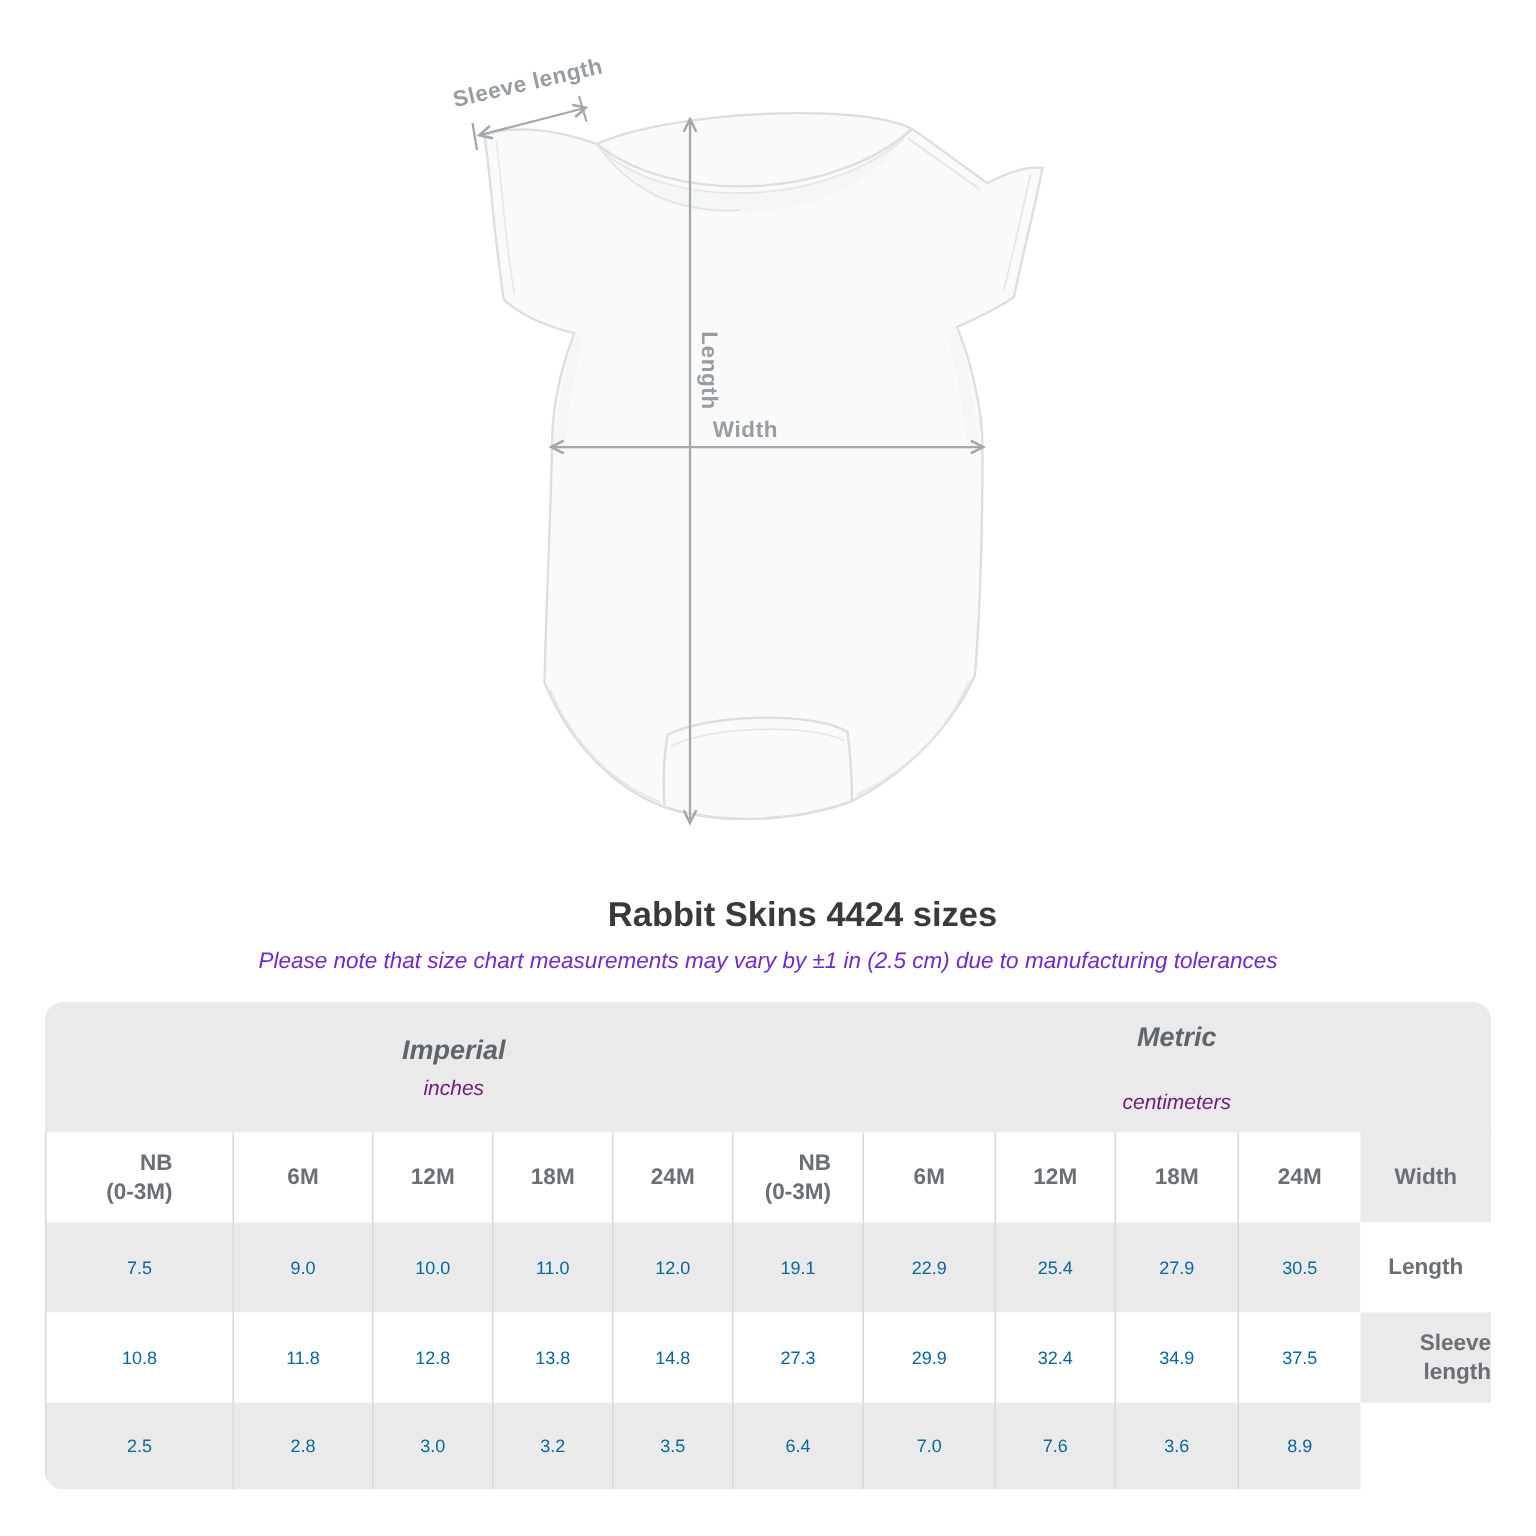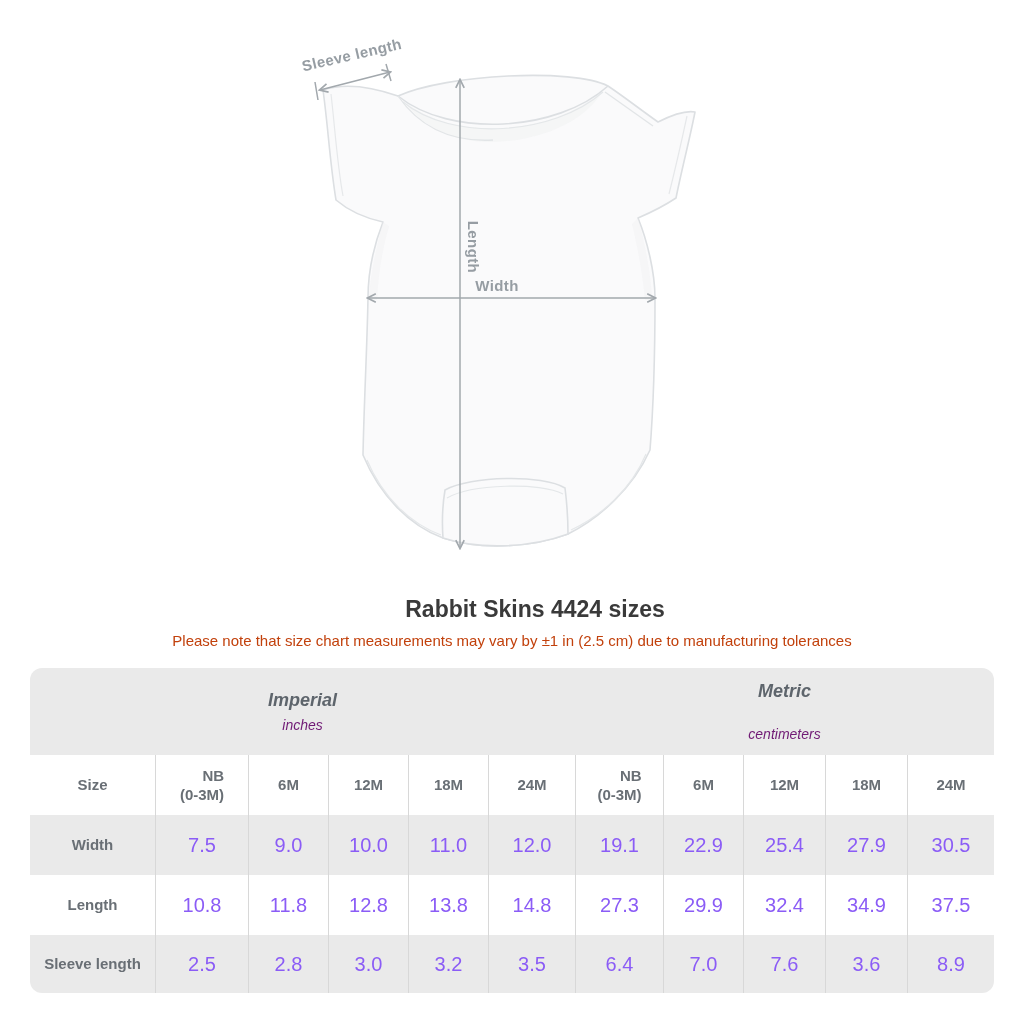--- a/index.html
+++ b/index.html
@@ -6,36 +6,36 @@
     font-family:"Liberation Sans","DejaVu Sans",sans-serif;}
   .stage{position:relative;width:1024px;height:1024px;overflow:hidden;background:#fff;}
 
   
   .diagram{position:absolute;left:285px;top:38px;width:430px;height:535px;}
   .dim-label{font-weight:bold;font-size:15px;fill:#969da3;letter-spacing:.4px;}
 
   
   .title-wrap{position:absolute;left:0;top:596px;width:1024px;text-align:center;}
   .page-title{font-size:23px;font-weight:bold;color:#3a3a3a;margin:0;padding-left:46px;}
-  .page-subtitle{font-size:15px;color:#c2410c;margin:9px 0 0 0;}
+  .page-subtitle{font-size:15px;font-style:italic;color:#6d28d9;margin:9px 0 0 0;}
 
   
   .size-table{position:absolute;left:30px;top:668px;width:964px;height:325px;
     display:grid;border-radius:12px;overflow:hidden;
     grid-template-columns:125px 93px 80px 80px 80px 87px 88px 80px 82px 82px 87px;
     grid-template-rows:87px 60px 60px 60px 58px;}
   .cell{display:flex;flex-direction:column;align-items:center;justify-content:center;text-align:right;}
   .band{background:#eaeaea;grid-row:1;}
   .band .gname{font-size:18px;font-weight:bold;font-style:italic;color:#5e656c;}
   .band .gunit{font-size:14px;font-style:italic;color:#701a75;margin-top:6px;}
   .g1{grid-column:1 / span 6;} .g2{grid-column:7 / span 5;gap:18px;}
   .hrow{background:#ffffff;} .alt{background:#eaeaea;} .wrow{background:#ffffff;}
   .div{border-left:1px solid #d8d8d8;}
   .colhead,.rowlabel{font-size:15px;font-weight:bold;color:#696f75;white-space:pre-line;line-height:1.3;}
-  .val{font-size:20px;color:#8b5cf6;}
+  .val{font-size:12px;color:#0369a1;}
 </style>
 </head>
 <body>
 
 <div class="stage">
 
   <svg class="diagram" viewBox="0 0 430 535">
     <defs>
       <marker id="arr" viewBox="0 0 10 10" refX="8" refY="5" markerWidth="8" markerHeight="8" orient="auto-start-reverse">
         <path d="M1.5,1.5 L8.5,5 L1.5,8.5" fill="none" stroke="#a2a8ad" stroke-width="1.4"></path>
@@ -103,21 +103,20 @@
 
     <div class="cell band g1">
       <div class="gname">Imperial</div>
       <div class="gunit">inches</div>
     </div>
     <div class="cell band g2">
       <div class="gname">Metric</div>
       <div class="gunit">centimeters</div>
     </div>
 
-    <div class="cell hrow colhead">Size</div>
     <div class="cell hrow div colhead">NB
 (0-3M)</div>
     <div class="cell hrow div colhead">6M</div>
     <div class="cell hrow div colhead">12M</div>
     <div class="cell hrow div colhead">18M</div>
     <div class="cell hrow div colhead">24M</div>
     <div class="cell hrow div colhead">NB
 (0-3M)</div>
     <div class="cell hrow div colhead">6M</div>
     <div class="cell hrow div colhead">12M</div>

